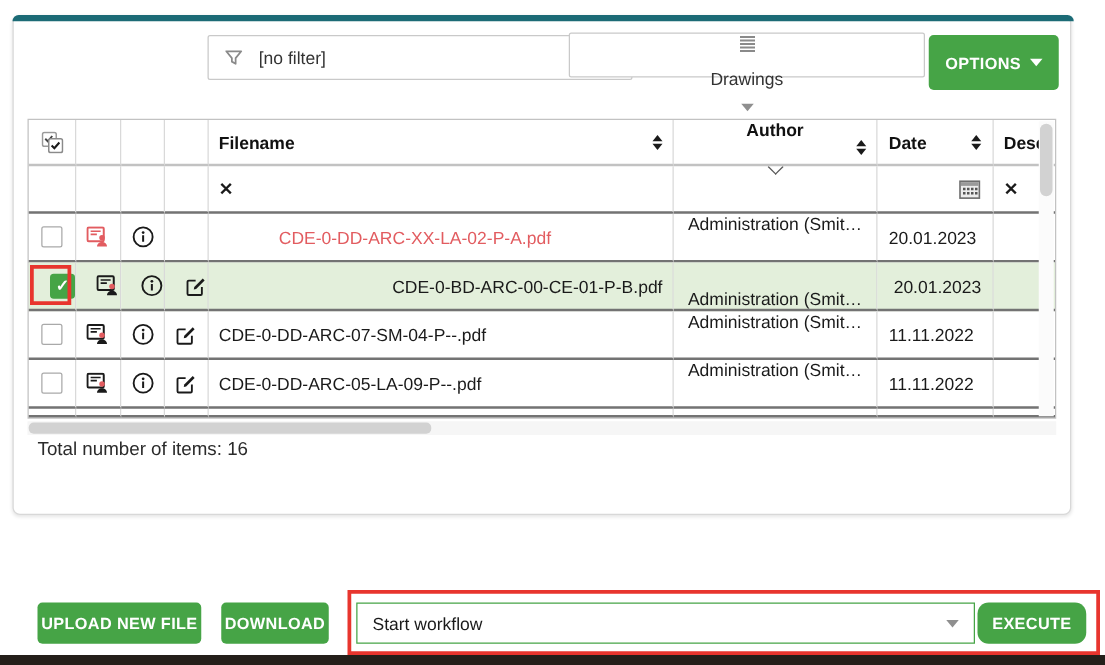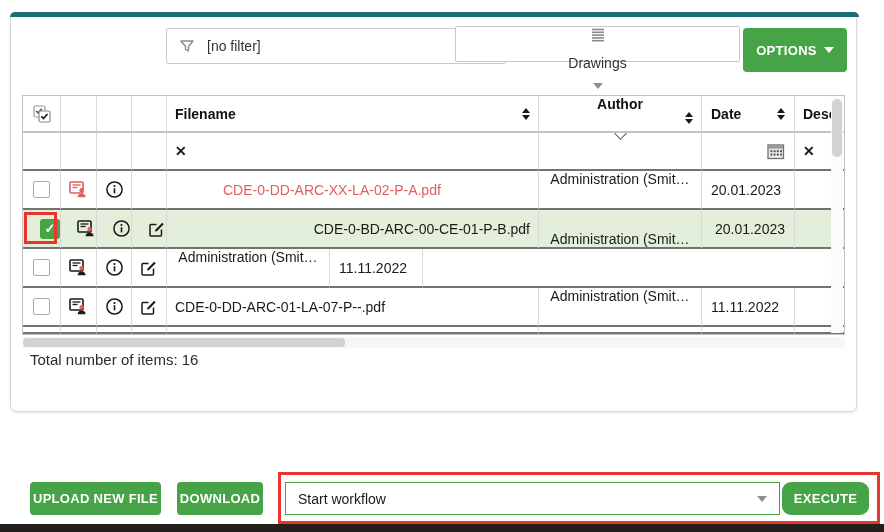--- a/index.html
+++ b/index.html
@@ -311,20 +311,23 @@
       </span>
     </div>
     <div class="td c3">
       <span class="icon-btn">
         <svg width="18" height="18" viewBox="0 0 18 18">
           <path d="M13.5 9.5v5.5a1 1 0 0 1-1 1H3a1 1 0 0 1-1-1V5.5a1 1 0 0 1 1-1h5.5" fill="none" stroke="currentColor" stroke-width="1.5"></path>
           <path d="M7 11.6l1.9-.45 6.8-6.8-1.5-1.5-6.8 6.8z" fill="currentColor"></path>
         </svg>
       </span>
     </div>
+    <div class="td c4">
+      <span class="filename">CDE-0-DD-ARC-07-SM-04-P--.pdf</span>
+    </div>
     <div class="td c5">
       <span>Administration (Smit…</span>
     </div>
     <div class="td c6">
       <span>11.11.2022</span>
     </div>
     <div class="td c7"></div>
   </div>
         <div class="tr row">
     <div class="td c0">
@@ -352,21 +355,21 @@
     </div>
     <div class="td c3">
       <span class="icon-btn">
         <svg width="18" height="18" viewBox="0 0 18 18">
           <path d="M13.5 9.5v5.5a1 1 0 0 1-1 1H3a1 1 0 0 1-1-1V5.5a1 1 0 0 1 1-1h5.5" fill="none" stroke="currentColor" stroke-width="1.5"></path>
           <path d="M7 11.6l1.9-.45 6.8-6.8-1.5-1.5-6.8 6.8z" fill="currentColor"></path>
         </svg>
       </span>
     </div>
     <div class="td c4">
-      <span class="filename">CDE-0-DD-ARC-01-LA-07-P--.pdf</span>
+      <span class="filename">CDE-0-DD-ARC-05-LA-09-P--.pdf</span>
     </div>
     <div class="td c5">
       <span>Administration (Smit…</span>
     </div>
     <div class="td c6">
       <span>11.11.2022</span>
     </div>
     <div class="td c7"></div>
   </div>
       </div>

